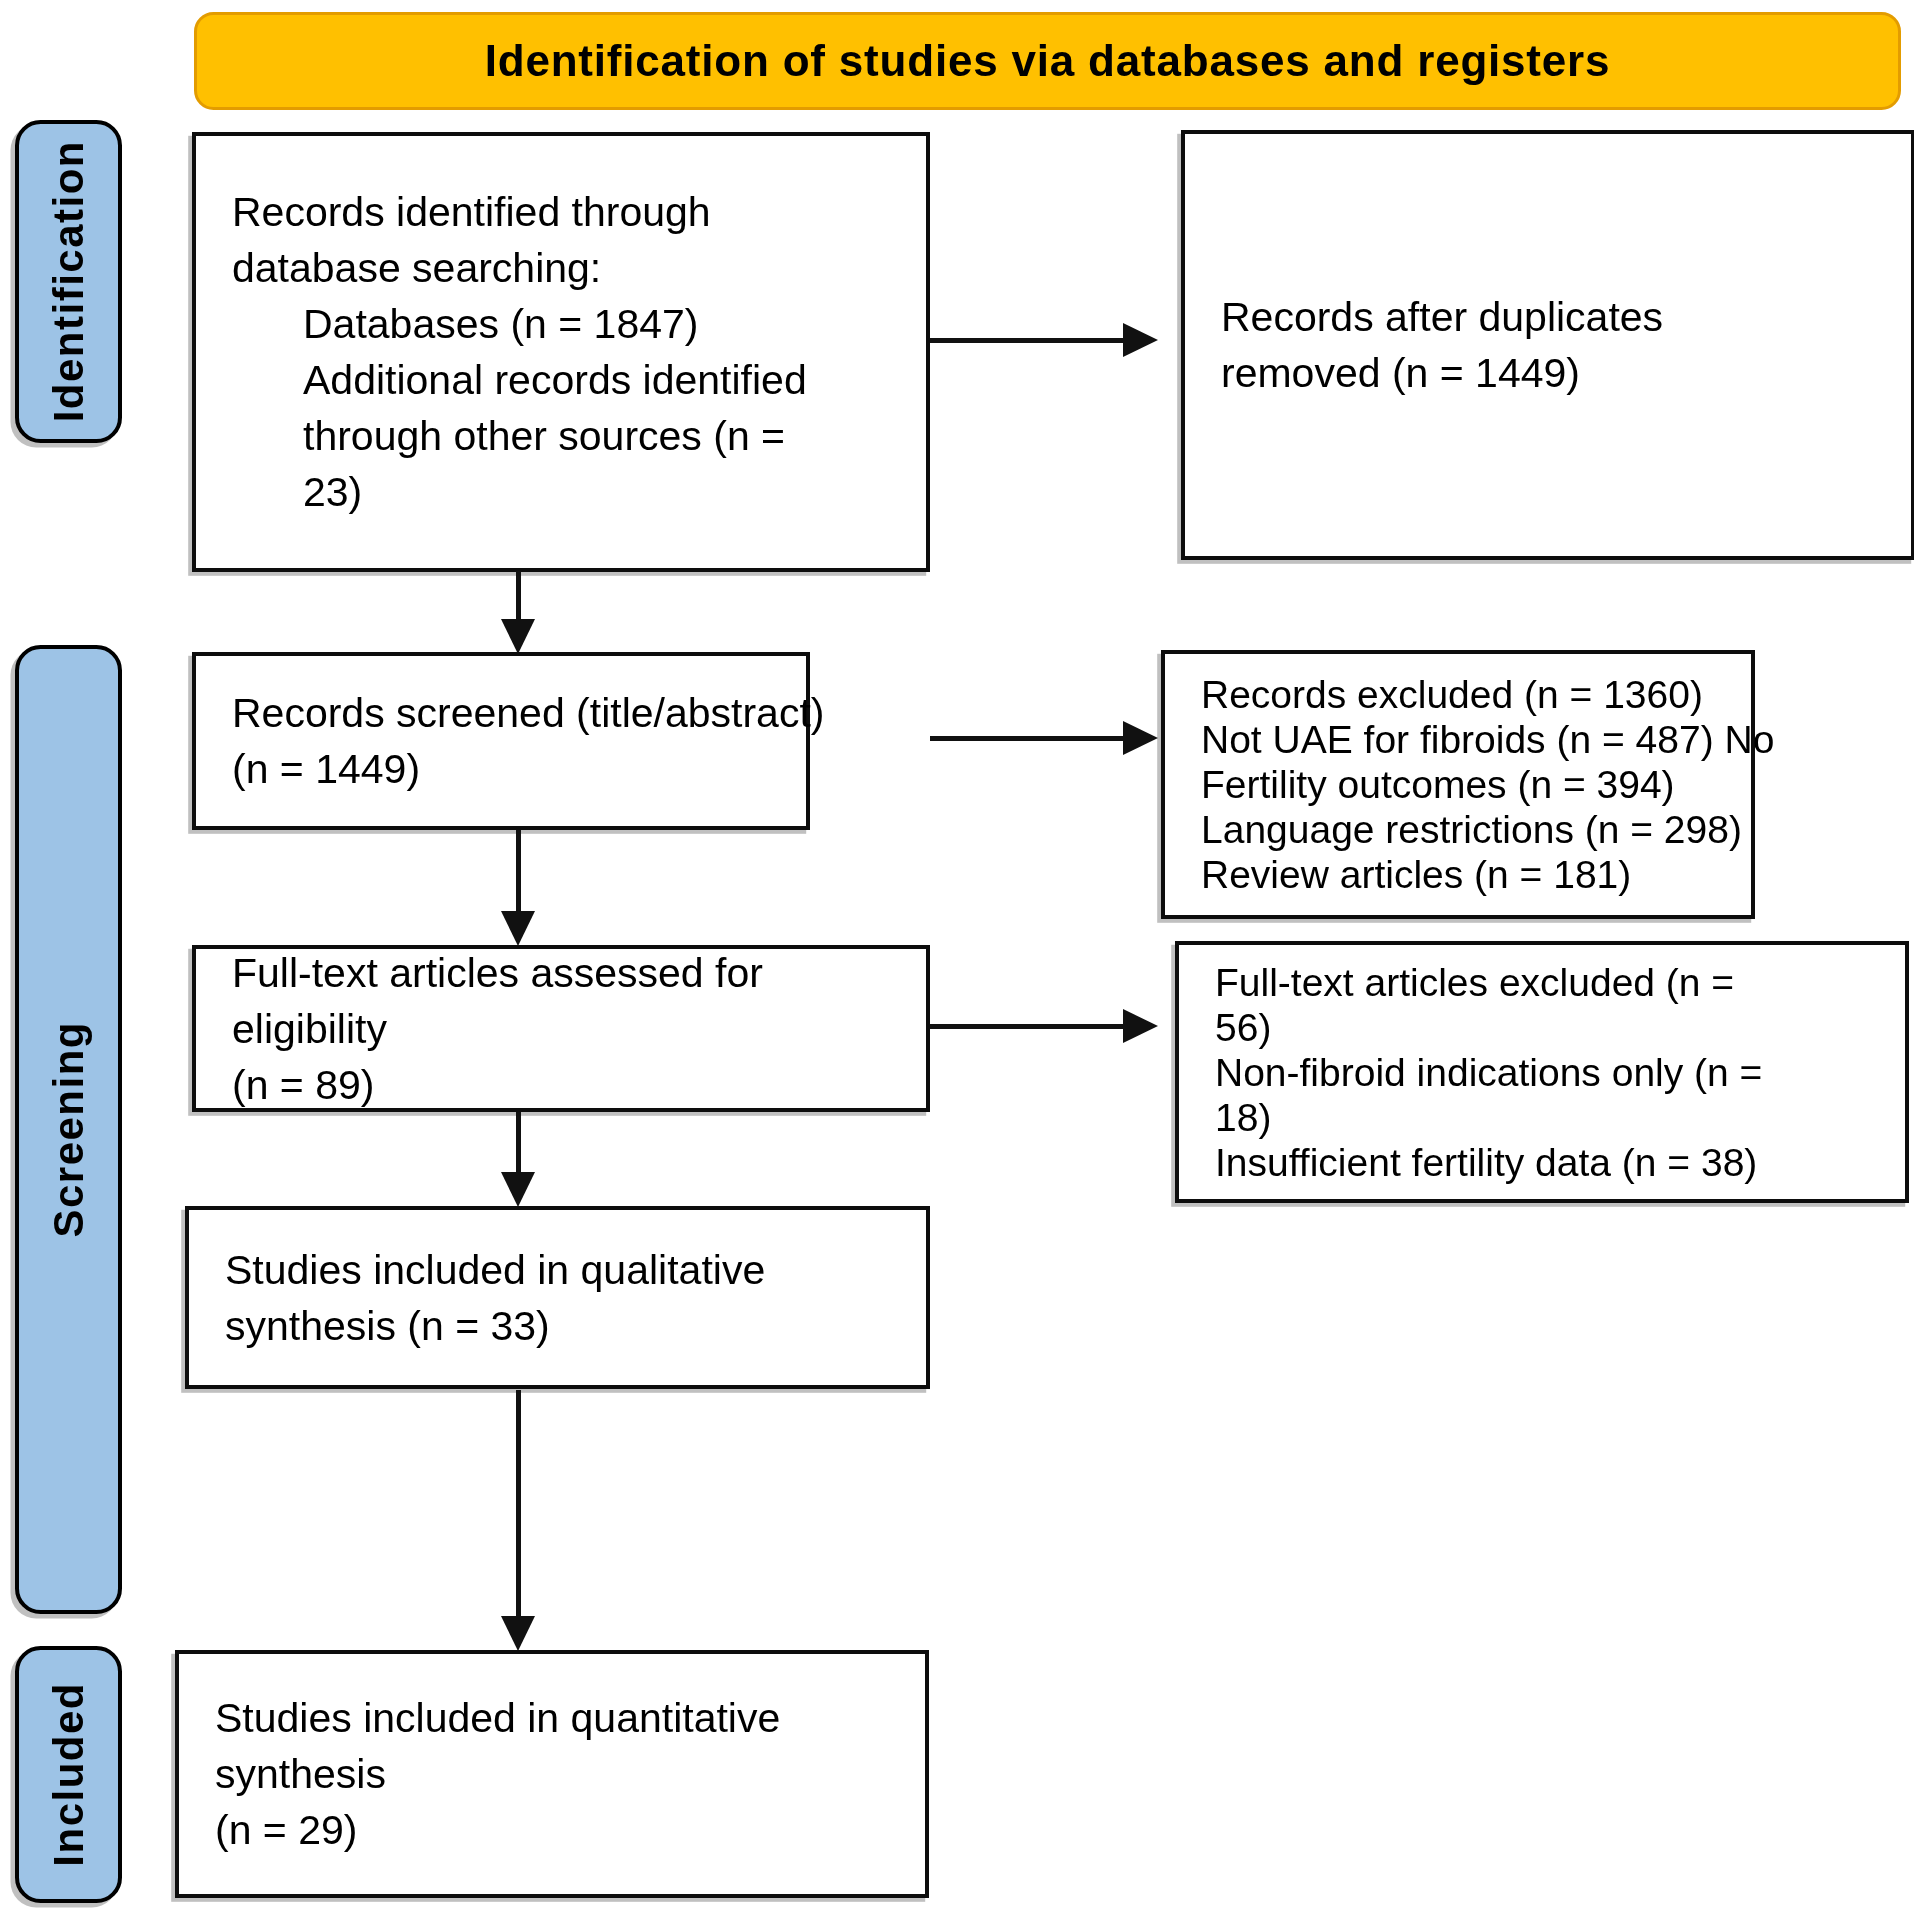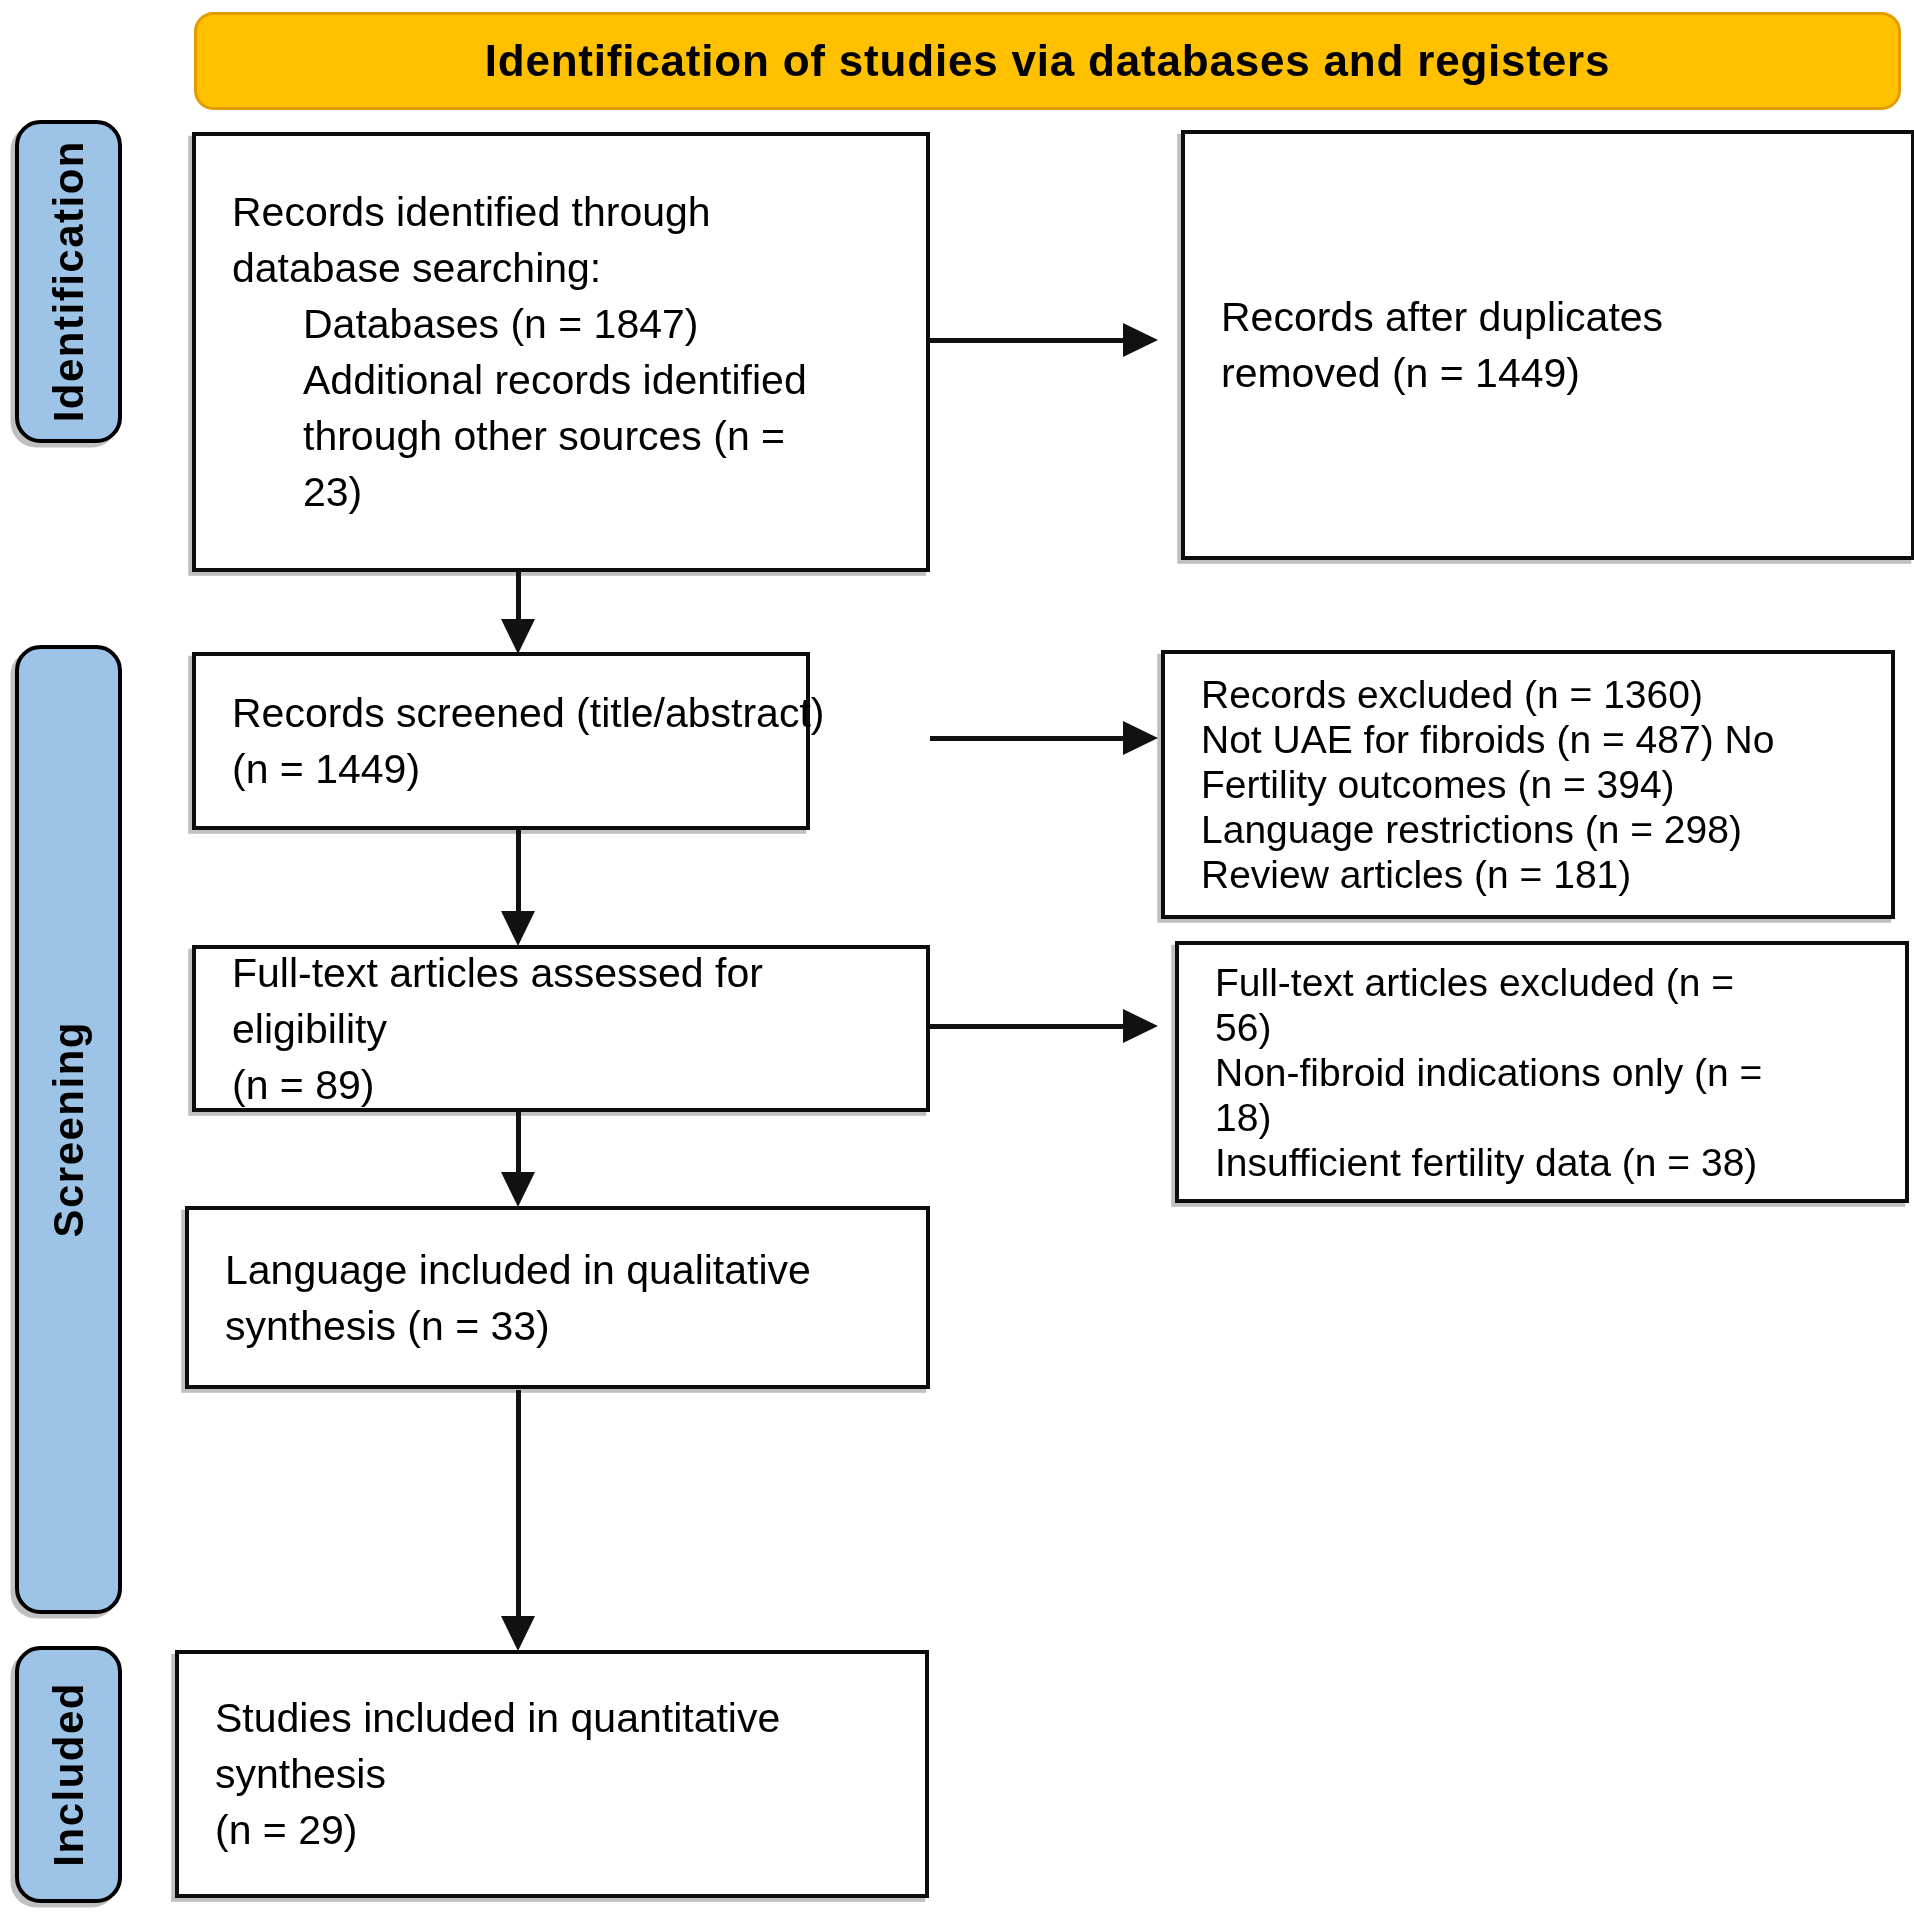--- a/index.html
+++ b/index.html
@@ -53,21 +53,21 @@
     display:flex; flex-direction:column; justify-content:center;
     padding-left:36px; padding-right:25px;
     font-size:41px; line-height:56px;
   }
   #box-records-identified{left:192px; top:132px; width:738px; height:440px;}
   #box-records-screened  {left:192px; top:652px; width:618px; height:178px;}
   #box-fulltext-assessed {left:192px; top:945px; width:738px; height:167px;}
   #box-qualitative       {left:185px; top:1206px; width:745px; height:183px;}
   #box-quantitative      {left:175px; top:1650px; width:754px; height:248px;}
   #box-duplicates-removed{left:1161px; top:130px;  width:734px; height:430px;margin-left:20px;}
-  #box-records-excluded  {left:1161px; top:650px;  width:734px; height:269px; font-size:39px; line-height:45px;}
+  #box-records-excluded  {left:1161px; top:650px;  width:594px; height:269px; font-size:39px; line-height:45px;}
   #box-fulltext-excluded {left:1161px; top:941px; width:734px; height:262px; font-size:39px; line-height:45px;margin-left:14px;}
   .ln{white-space:nowrap;}
   .indent{margin-left:71px;}
   
   .stem-h{position:absolute; height:5.3px; background:#111;}
   .stem-v{position:absolute; width:5.3px;  background:#111;}
   .head-right{
     position:absolute; width:0; height:0;
     border-top:17.3px solid transparent;
     border-bottom:17.3px solid transparent;
@@ -113,21 +113,21 @@
     <div class="ln">(n = 1449)</div>
   </div>
 
   <div class="box" id="box-fulltext-assessed">
     <div class="ln">Full-text articles assessed for</div>
     <div class="ln">eligibility</div>
     <div class="ln">(n = 89)</div>
   </div>
 
   <div class="box" id="box-qualitative">
-    <div class="ln">Language included in qualitative</div>
+    <div class="ln">Studies included in qualitative</div>
     <div class="ln">synthesis (n = 33)</div>
   </div>
 
   <div class="box" id="box-quantitative">
     <div class="ln">Studies included in quantitative</div>
     <div class="ln">synthesis</div>
     <div class="ln">(n = 29)</div>
   </div>
 
   <div class="box" id="box-duplicates-removed">

